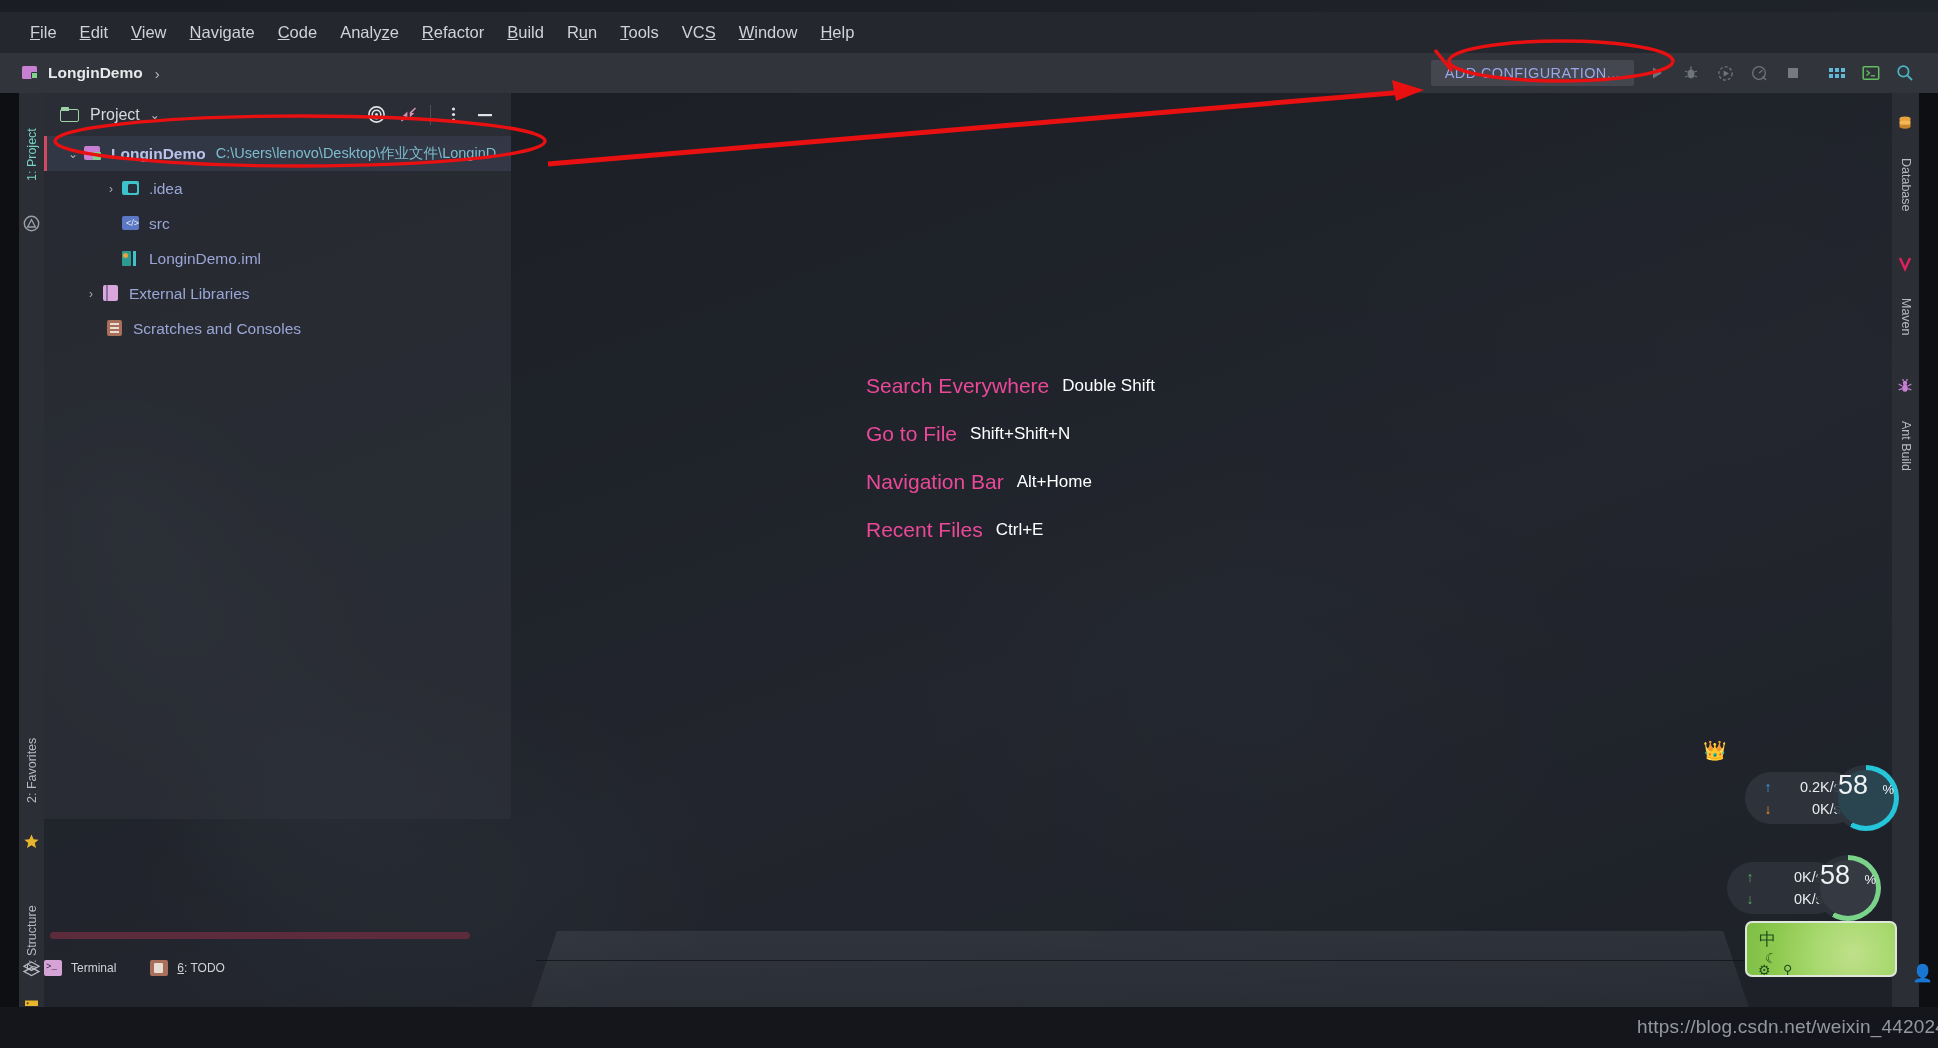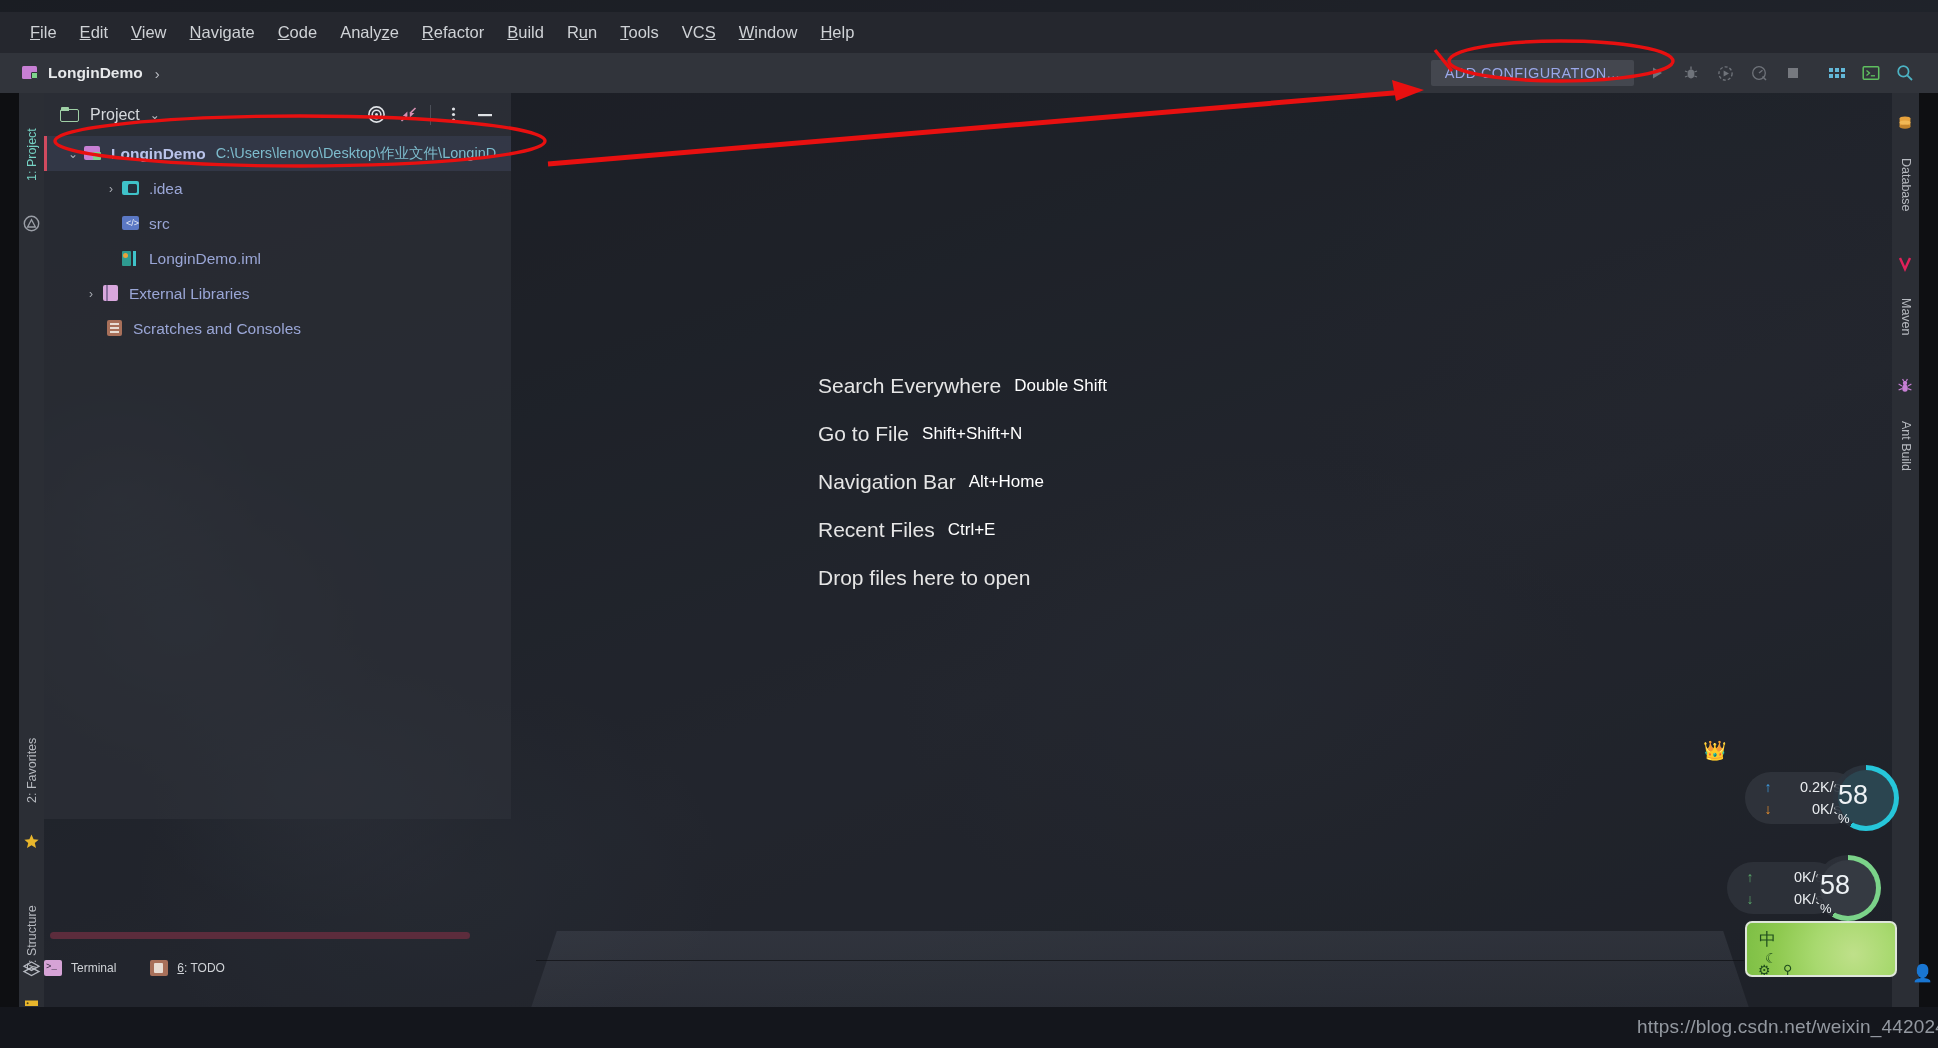--- a/index.html
+++ b/index.html
@@ -145,21 +145,21 @@
   .ico-iml .c{width:5px;height:5px;border-radius:50%;background:#e8a33d;position:absolute;left:1px;top:3px;}
   .ico-lib::before{content:"";position:absolute;left:1px;top:0px;width:15px;height:16px;border-radius:2px;background:#d9a7dd;}
   .ico-lib::after{content:"";position:absolute;left:4px;top:0px;width:2px;height:16px;background:#8c6fa0;}
   .ico-scratch::before{content:"";position:absolute;left:1px;top:0px;width:15px;height:16px;border-radius:2px;background:#a8705a;}
   .ico-scratch::after{content:"";position:absolute;left:4px;top:3px;width:9px;height:2px;background:#e8ddd4;
     box-shadow:0 4px 0 #e8ddd4, 0 8px 0 #e8ddd4;}
 
   
   .hints{position:absolute;left:818px;top:350px;}
   .hintrow{height:48px;display:flex;align-items:center;white-space:nowrap;}
-  .hint-action{color:#e5e5e5;font-size:21px;}
+  .hint-action{color:#ec4899;font-size:21px;margin-left:48px;}
   .hint-key{color:#ffffff;font-size:17px;margin-left:13px;}
 
   
   .rightbar{
     position:absolute;right:19px;top:81px;width:27px;height:926px;background:#2b2e35;
   }
   .rightstrip{position:absolute;right:0;top:81px;width:19px;height:926px;background:#0e0f12;}
   .rvtab{
     position:absolute;right:0;width:27px;color:#b6b9bf;font-size:12.5px;
     writing-mode:vertical-rl;text-orientation:mixed;white-space:nowrap;
@@ -195,21 +195,21 @@
   }
   .netrow{display:flex;align-items:center;height:22px;color:#e9ecef;font-size:14.5px;white-space:nowrap;}
   .netarrow{width:14px;font-size:14px;margin-right:6px;text-align:center;}
   .netval{width:60px;text-align:right;}
   .netdonut{
     width:66px;height:66px;border-radius:50%;margin-left:-26px;
     display:flex;align-items:center;justify-content:center;position:relative;
   }
   .netdonut .inner{
     position:absolute;inset:5px;border-radius:50%;
-    display:flex;align-items:baseline;justify-content:flex-end;flex-direction:column;
+    display:flex;align-items:baseline;justify-content:space-between;
   }
   .netpct{color:#eef2f5;font-size:27px;}
   .netpctsym{color:#eef2f5;font-size:13px;}
   .vipcrown{position:absolute;font-size:19px;}
 
   .imebar{
     position:absolute;width:152px;height:56px;border-radius:7px;
     border:2px solid #dfe6da;box-sizing:border-box;overflow:hidden;
     background:radial-gradient(circle at 72% 60%, #bfe08a 0%, #a8d96f 35%, #8ec94f 70%, #7dbf45 100%);
   }
@@ -457,23 +457,20 @@
         <span class="hint-key">Shift+Shift+N</span>
       </div>
       <div class="hintrow">
         <span class="hint-action">Navigation Bar</span>
         <span class="hint-key">Alt+Home</span>
       </div>
       <div class="hintrow">
         <span class="hint-action">Recent Files</span>
         <span class="hint-key">Ctrl+E</span>
       </div>
-      <div class="hintrow">
-        <span class="hint-action">Drop files here to open</span>
-      </div>
     </div>
 
     <div class="rightbar">
       <span class="rvicon" style="top:22px;">
         <svg width="16" height="16" viewBox="0 0 16 16">
           <ellipse cx="8" cy="3.6" rx="5.4" ry="2.1" fill="#e8a33d"></ellipse>
           <rect x="2.6" y="3.6" width="10.8" height="8" fill="#e8a33d"></rect>
           <ellipse cx="8" cy="11.6" rx="5.4" ry="2.1" fill="#c4842c"></ellipse>
           <ellipse cx="8" cy="7.5" rx="5.4" ry="2" fill="#f2b855"></ellipse>
         </svg>

